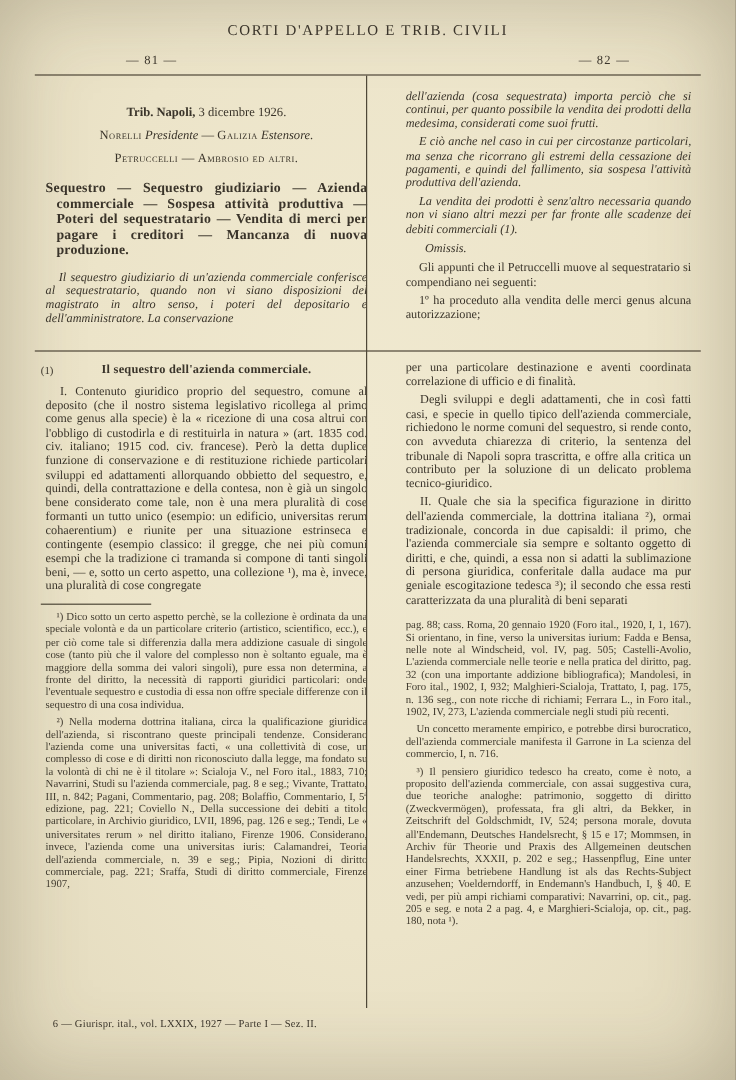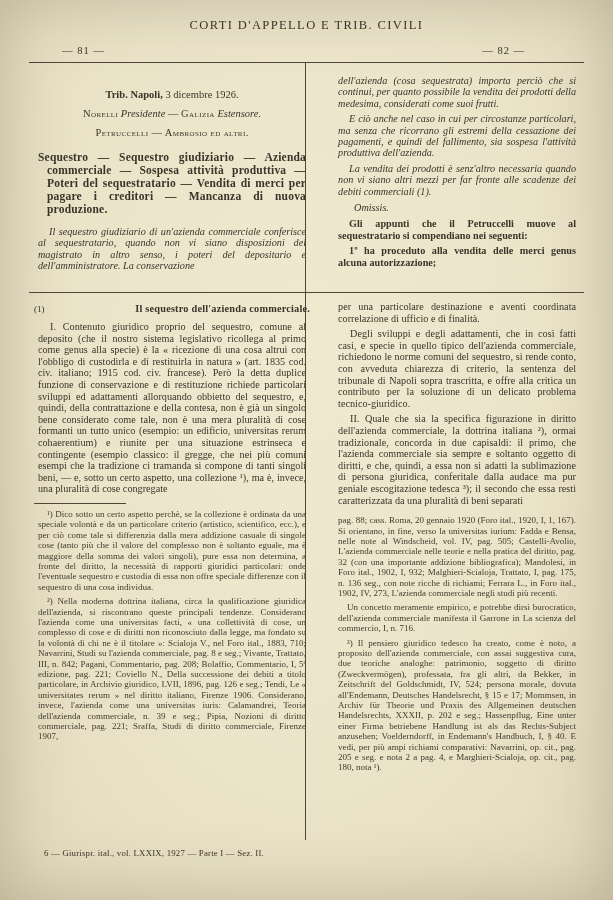--- a/index.html
+++ b/index.html
@@ -17,21 +17,21 @@
     overflow: hidden;
   }
   
   header { position: relative; height: 62px; }
   .journal-title {
     text-align: center;
     padding-top: 18px;
     font-size: 12.5px; font-weight: normal;
     letter-spacing: 1.4px;
   }
-  .pagenum { position: absolute; top: 45px; font-size: 10.5px; letter-spacing: 1px; }
+  .pagenum { position: absolute; top: 45px; font-size: 10.5px; letter-spacing: 1px; margin-left: 43px; }
   .pagenum-left  { left: 62px; }
   .pagenum-right { right: 88px; }
   .rule { height: 0; border-top: 1px solid #4e4737; margin: 0 29px; }
   .column-divider {
     position: absolute; left: 305px; top: 63px;
     width: 1px; height: 777px;
     background: #4e4737;
   }
   
   .cols { display: flex; overflow: hidden; }
@@ -54,26 +54,26 @@
     padding-left: 9px; text-indent: -9px;
     letter-spacing: .2px;
   }
   .holding, .top-par {
     font-size: 10.2px; line-height: 11.4px;
     text-align: justify;
   }
   .holding { margin-top: 10px; font-style: italic; text-indent: 11px; }
   .top-par { font-style: italic; text-indent: 11px; margin-bottom: 4px; }
   .top-par.no-indent { text-indent: 0; }
-  .top-par.roman { font-style: normal; font-weight: bold; }
+  .top-par.roman { font-style: normal; }
   .omissis { font-style: italic; text-indent: 20px; margin: 5px 0; font-size: 10.2px; line-height: 11.4px; }
   
   .note-head { position: relative; height: 15px; margin-top: 2px; }
   .note-marker { position: absolute; left: 0; top: 1px; font-size: 9px; }
-  .note-title { text-align: right; font-weight: bold; font-size: 10.3px; letter-spacing: .2px; }
+  .note-title { text-align: center; font-weight: bold; font-size: 10.3px; letter-spacing: .2px; }
   .note-par {
     font-size: 10.2px; line-height: 11.6px;
     text-align: justify; text-indent: 12px;
     margin-top: 3px;
   }
   .note-par.no-indent { text-indent: 0; margin-top: 0; }
   .footnote-rule {
     width: 92px; height: 0;
     border-top: 1px solid #4e4737;
     margin: 8px 0 5px;

